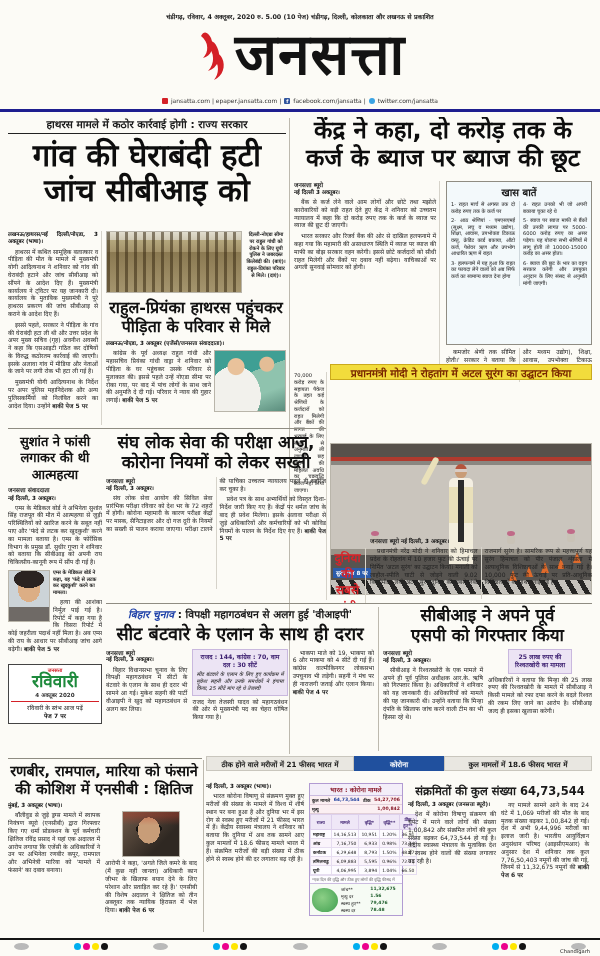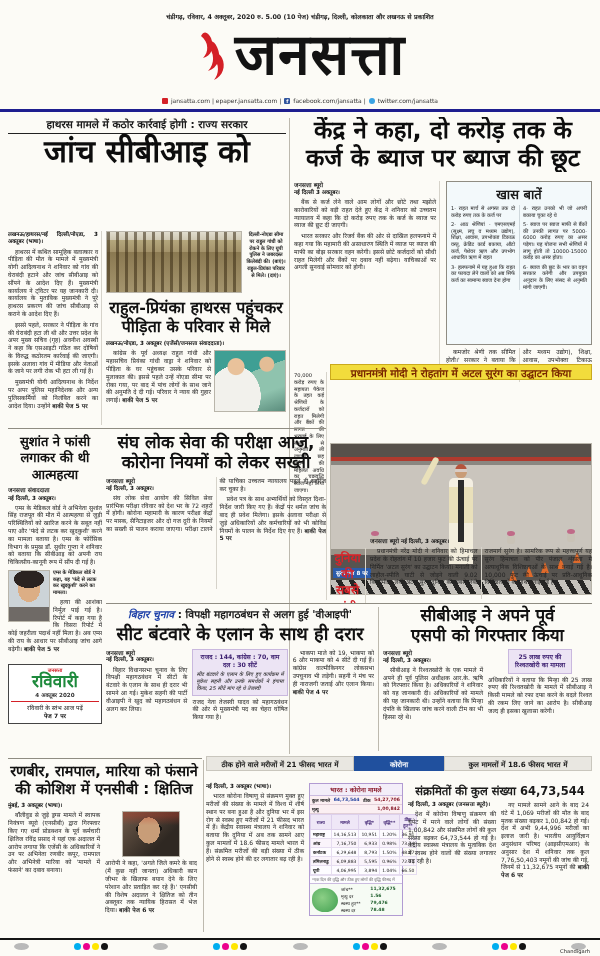--- a/index.html
+++ b/index.html
@@ -61,21 +61,21 @@
   .modi-arm{position:absolute;left:96px;top:12px;width:6px;height:30px;background:#e9e0ba;transform:rotate(28deg);border-radius:3px}
   .road-stripes{position:absolute;left:0;bottom:0;width:100%;height:14px;
      background:repeating-linear-gradient(60deg,#1d1d1d 0 5px,#d8d5cf 5px 11px);opacity:.85}
   .cone{position:absolute;width:0;height:0;border-left:4px solid rgba(0,0,0,0);border-right:4px solid rgba(0,0,0,0);border-bottom:11px solid #df6a2b}
   .photo-tag{position:absolute;left:2px;bottom:16px;background:#2b5cab;color:#fff;font-size:5.6px;font-weight:bold;padding:1px 3px}
   .pot{position:absolute;width:8px;height:8px;border-radius:0 0 3px 3px;background:#c9c2b6}
   .pot::before{content:"";position:absolute;left:0;top:-5px;width:8px;height:5px;border-radius:50%;background:#c06a88}
 
   
   .khas{border:1px solid #8f8c82;background:#f3f9fb;padding:3px 4px}
-  .khas-title{font-size:13px;font-weight:bold;text-align:center;margin-bottom:2px}
+  .khas-title{font-size:10px;font-weight:bold;text-align:center;margin-bottom:2px}
   .khas-pts{column-count:2;column-gap:8px;column-rule:1px solid #cfd8dc;font-size:5.1px;line-height:1.3;text-align:justify}
   .khas-pts div{margin-bottom:3px}
   .pbox{background:#ece4f4;border:1px solid #c9b8de;padding:3px;text-align:center}
   .pbox-title{font-size:6.2px;font-weight:bold;color:#3d2070;line-height:1.35}
   .pbox-note{font-size:5.2px;font-style:italic;line-height:1.3;margin-top:2px;text-align:justify}
   .banner{background:#f2dc3c;color:#7a2800;font-size:10.5px;font-weight:bold;text-align:center;line-height:16px;border:1px solid #caa91c}
   .redlabel{color:#d8232a;font-weight:bold;font-size:12px;text-align:center;line-height:1.35;border-right:1px solid #d9d5ca;padding:2px 1px}
   .ravivari{border:1.5px solid #444;background:#fff;text-align:center;padding:2px}
   .rav-brand{font-size:5px;color:#d42027;font-weight:bold}
   .rav-title{font-family:"DejaVu Serif",serif;font-size:17px;font-weight:bold;color:#1e8a3c;line-height:1.05}
@@ -136,20 +136,21 @@
     <span>jansatta.com | epaper.jansatta.com |</span>
     <span class="sq fb">f</span>
     <span>facebook.com/jansatta |</span>
     <span class="sq tw"></span>
     <span>twitter.com/jansatta</span>
   </div>
   <div class="blue-rule"></div>
 
   <div class="abs" style="left:8px;top:117px;width:278px">
     <div class="kicker">हाथरस मामले में कठोर कार्रवाई होगी : राज्य सरकार</div>
+    <div class="head-xl" style="margin-top:4px">गांव की घेराबंदी हटी</div>
     <div class="head-xl">जांच सीबीआइ को</div>
   </div>
 
   <div class="abs body-txt" style="left:8px;top:231px;width:94px;height:194px;border-right:1px solid #d6d3ca;padding-right:3px">
     <div class="dateline">लखनऊ/हाथरस/नई दिल्ली/नोएडा, 3 अक्तूबर (भाषा)।</div>
     <p>हाथरस में कथित सामूहिक बलात्कार व पीड़िता की मौत के मामले में मुख्यमंत्री योगी आदित्यनाथ ने शनिवार को गांव की घेराबंदी हटाने और जांच सीबीआइ को सौंपने के आदेश दिए हैं। मुख्यमंत्री कार्यालय ने ट्विटर पर यह जानकारी दी। कार्यालय के मुताबिक मुख्यमंत्री ने पूरे हाथरस प्रकरण की जांच सीबीआइ से कराने के आदेश दिए हैं।</p>
     <p>इससे पहले, सरकार ने पीड़िता के गांव की घेराबंदी हटा ली थी और उत्तर प्रदेश के अपर मुख्य सचिव (गृह) अवनीश अवस्थी ने कहा कि एसआइटी गठित कर दोषियों के विरुद्ध कठोरतम कार्रवाई की जाएगी। इसके अलावा गांव में मीडिया और नेताओं के जाने पर लगी रोक भी हटा ली गई है।</p>
     <p><span>मुख्यमंत्री योगी आदित्यनाथ के निर्देश पर अपर पुलिस महानिदेशक और अन्य पुलिसकर्मियों को निलंबित करने का आदेश दिया। उन्होंने</span> <span class="more">बाकी पेज 5 पर</span></p>
   </div>
 

